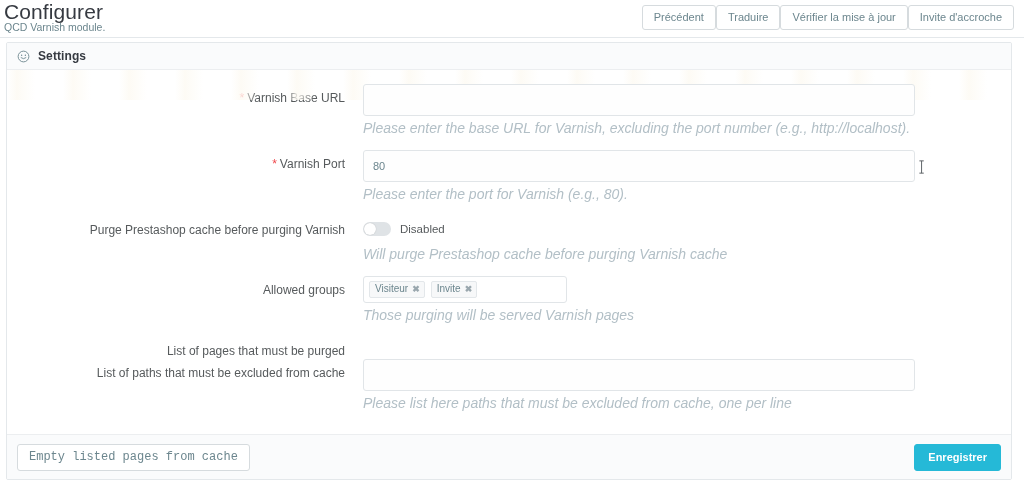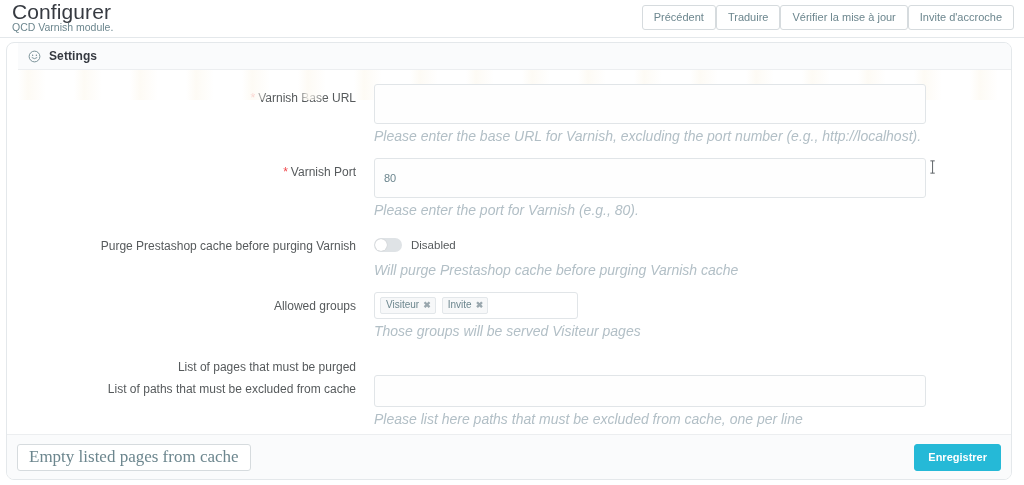--- a/index.html
+++ b/index.html
@@ -14,21 +14,21 @@
 
   
   .page-header {
     position: relative;
     height: 38px;
     background: #ffffff;
     border-bottom: 1px solid #e4e8eb;
   }
   .title-block {
     position: absolute;
-    left: 12px;
+    left: 4px;
     top: 1px;
   }
   .page-title {
     font-size: 21px;
     font-weight: 400;
     color: #363a41;
     line-height: 22px;
     letter-spacing: 0.1px;
   }
   .page-subtitle {
@@ -58,23 +58,22 @@
 
   
   .panel {
     position: absolute;
     left: 6px;
     top: 42px;
     width: 1006px;
     height: 438px;
     background: #ffffff;
     border: 1px solid #e4e8eb;
-    border-radius: 8px;
+    border-radius: 2px;
     overflow: hidden;
-    padding-left: 11px;
   }
   .panel-head {
     height: 27px;
     background: #fafbfc;
     border-bottom: 1px solid #eceef0;
     display: flex;
     align-items: center;
     padding-left: 10px;
     gap: 8px;
   }
@@ -129,21 +128,21 @@
     font-size: 12px;
     margin-right: 3px;
   }
   .form-control-wrap {
     flex: 1;
     position: relative;
   }
   .text-input {
     display: block;
     width: 552px;
-    height: 40px;
+    height: 32px;
     border: 1px solid #e1e5e8;
     border-radius: 3px;
     background: #fefefe;
     font-family: "Liberation Sans", sans-serif;
     font-size: 11px;
     color: #6c868e;
     padding: 0 9px;
     outline: none;
   }
   .text-input.short { width: 552px; }
@@ -245,22 +244,22 @@
     display: flex;
     align-items: center;
     justify-content: space-between;
     padding: 0 10px;
   }
   .foot-btn {
     background: #ffffff;
     border: 1px solid #d6dbde;
     border-radius: 3px;
     color: #6c868e;
-    font-size: 17px;
-    font-family: Liberation Serif, serif;
+    font-size: 12px;
+    font-family: Liberation Mono, monospace;
     padding: 6px 11px 7px 11px;
     line-height: 12px;
     cursor: pointer;
   }
   .save-btn {
     background: #25b9d7;
     border: 1px solid #25b9d7;
     border-radius: 3px;
     color: #ffffff;
     font-size: 11px;
@@ -352,21 +351,21 @@
         <div class="tags-box">
           <span class="tag">
             <span>Visiteur</span>
             <span class="tag-x">✖</span>
           </span>
           <span class="tag">
             <span>Invite</span>
             <span class="tag-x">✖</span>
           </span>
         </div>
-        <div class="help-text">Those groups will be served Visiteur pages</div>
+        <div class="help-text">Those purging will be served Varnish pages</div>
       </div>
     </div>
 
     <div class="form-row">
       <div class="form-label">List of pages that must be purged</div>
     </div>
 
     <div class="form-row">
       <div class="form-label">List of paths that must be excluded from cache</div>
       <div class="form-control-wrap">

